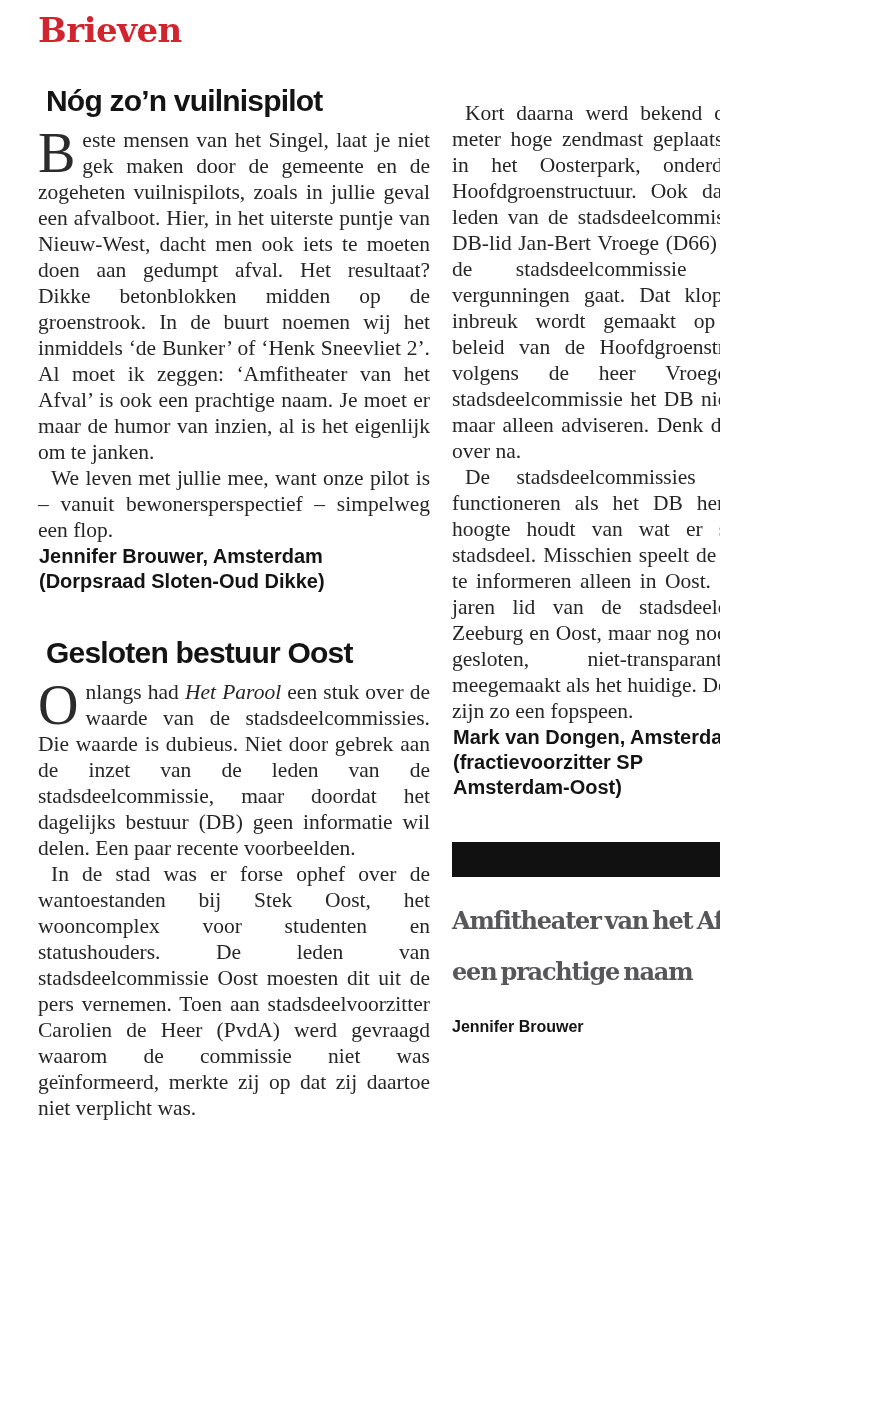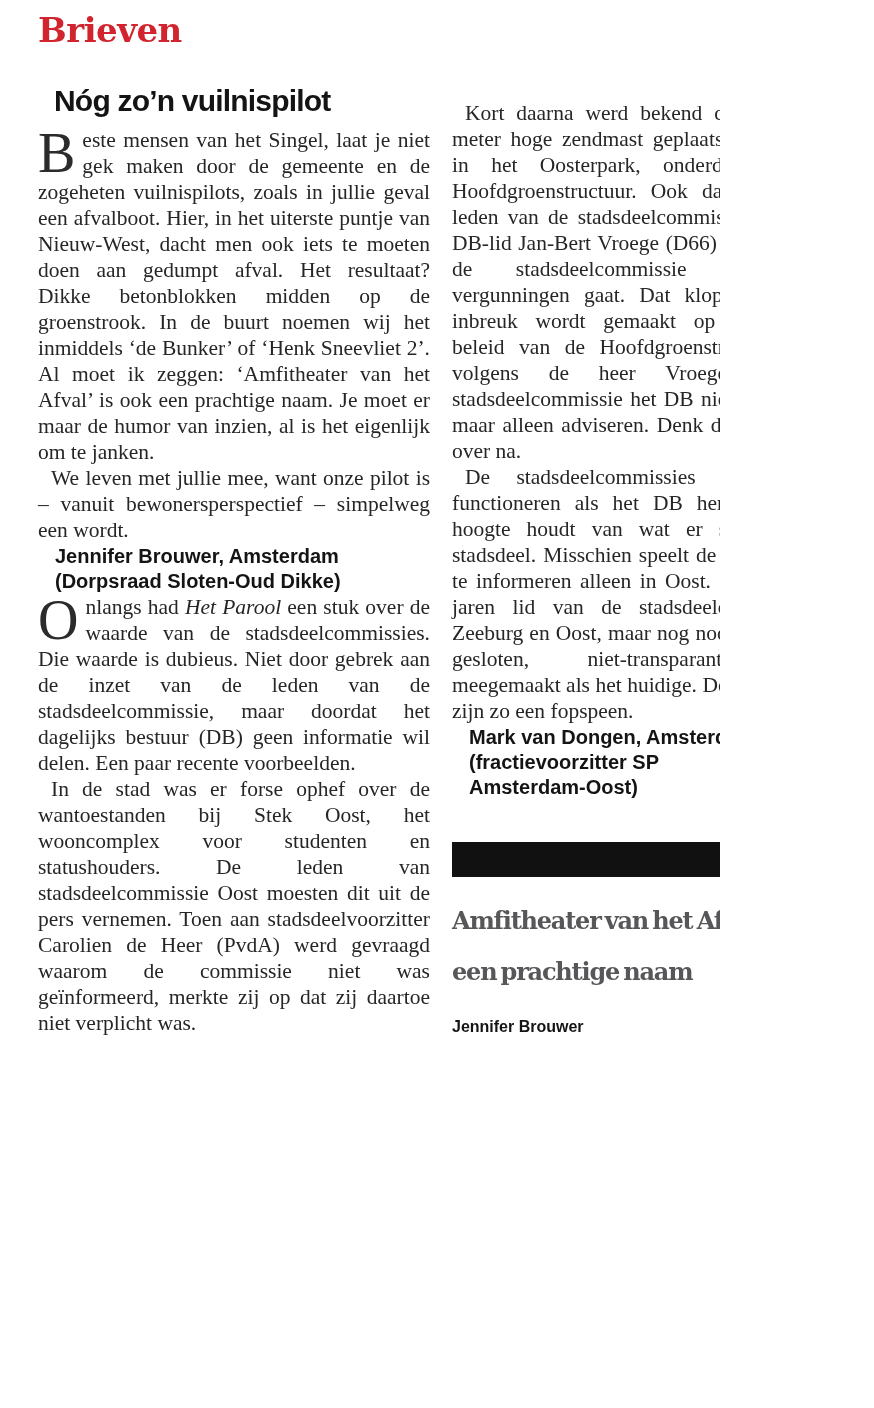--- a/index.html
+++ b/index.html
@@ -18,21 +18,21 @@
     color:#d2242e;
   }
   .col{position:absolute;width:392px;}
   .col-left{left:38px;top:84px;}
   .col-right{left:452px;top:100px;}
   .divider{
     position:absolute;left:845px;top:13px;bottom:0;width:2px;
     background:linear-gradient(#5f5f5f,#9a9a9a);
   }
   .headline{
-    margin:0 0 9px 16px;
+    margin:0 0 9px 8px;
     font-family:"Liberation Sans", sans-serif;
     font-weight:bold;font-size:30px;line-height:34px;
     letter-spacing:-0.8px;color:#141414;
   }
   .headline.second{margin-top:42px;}
   p.body{
     margin:0;
     font-size:21.5px;line-height:26px;
     color:#262626;
     text-align:justify;
@@ -42,21 +42,21 @@
   .dropcap{
     float:left;
     font-family:"Liberation Serif", serif;
     font-weight:400;
     font-size:56px;line-height:45px;
     margin:4px 7px 0 0;
     color:#2b2b2b;
   }
   .ital{font-style:italic;}
   .signature{
-    margin:1px 0 0 17px;
+    margin:1px 0 0 1px;
     font-family:"Liberation Sans", sans-serif;
     font-weight:bold;font-size:20px;line-height:25px;
     color:#141414;
   }
   .signature span{display:block;}
   .quote-bar{
     height:35px;margin-top:42px;width:389px;
     background:#111111;
   }
   .pull-quote{
@@ -81,28 +81,29 @@
 <div class="page">
 
   <h1 class="section-label">Brieven</h1>
 
   <div class="col col-left">
     <section>
       <h2 class="headline">Nóg zo’n vuilnispilot</h2>
       <p class="body">
         <span class="dropcap">B</span><span>este mensen van het Singel, laat je niet gek maken door de gemeente en de zogeheten vuilnispilots, zoals in jullie geval een afvalboot. Hier, in het uiterste puntje van Nieuw-West, dacht men ook iets te moeten doen aan gedumpt afval. Het resultaat? Dikke betonblokken midden op de groenstrook. In de buurt noemen wij het inmiddels ‘de Bunker’ of ‘Henk Sneevliet 2’. Al moet ik zeggen: ‘Amfitheater van het Afval’ is ook een prachtige naam. Je moet er maar de humor van inzien, al is het eigenlijk om te janken.</span>
       </p>
-      <p class="body indent">We leven met jullie mee, want onze pilot is – vanuit bewonersperspectief – simpelweg een wordt.</p>
+      <p class="body indent">We leven met jullie mee, want onze pilot is – vanuit bewonersperspectief – simpelweg een flop.</p>
       <div class="signature">
         <span>Jennifer Brouwer, Amsterdam</span>
         <span>(Dorpsraad Sloten-Oud Dikke)</span>
       </div>
     </section>
 
     <section>
+      <h2 class="headline second">Gesloten bestuur Oost</h2>
       <p class="body">
         <span class="dropcap">O</span><span>nlangs had </span><em class="ital">Het Parool</em><span> een stuk over de waarde van de stadsdeelcommissies. Die waarde is dubieus. Niet door gebrek aan de inzet van de leden van de stadsdeelcommissie, maar doordat het dagelijks bestuur (DB) geen informatie wil delen. Een paar recente voorbeelden.</span>
       </p>
       <p class="body indent">In de stad was er forse ophef over de wantoestanden bij Stek Oost, het wooncomplex voor studenten en statushouders. De leden van stadsdeelcommissie Oost moesten dit uit de pers vernemen. Toen aan stadsdeelvoorzitter Carolien de Heer (PvdA) werd gevraagd waarom de commissie niet was geïnformeerd, merkte zij op dat zij daartoe niet verplicht was.</p>
     </section>
   </div>
 
   <div class="col col-right">
     <section>
       <p class="body indent">Kort daarna werd bekend dat er een 30 meter hoge zendmast geplaatst zou worden in het Oosterpark, onderdeel van de Hoofdgroenstructuur. Ook daar wisten de leden van de stadsdeelcommissie niets van. DB-lid Jan-Bert Vroege (D66) merkte op dat de stadsdeelcommissie niet over vergunningen gaat. Dat klopt niet als er inbreuk wordt gemaakt op gemeentelijk beleid van de Hoofdgroenstructuur. Maar volgens de heer Vroege mag de stadsdeelcommissie het DB niet controleren, maar alleen adviseren. Denk daar maar eens over na.</p>

